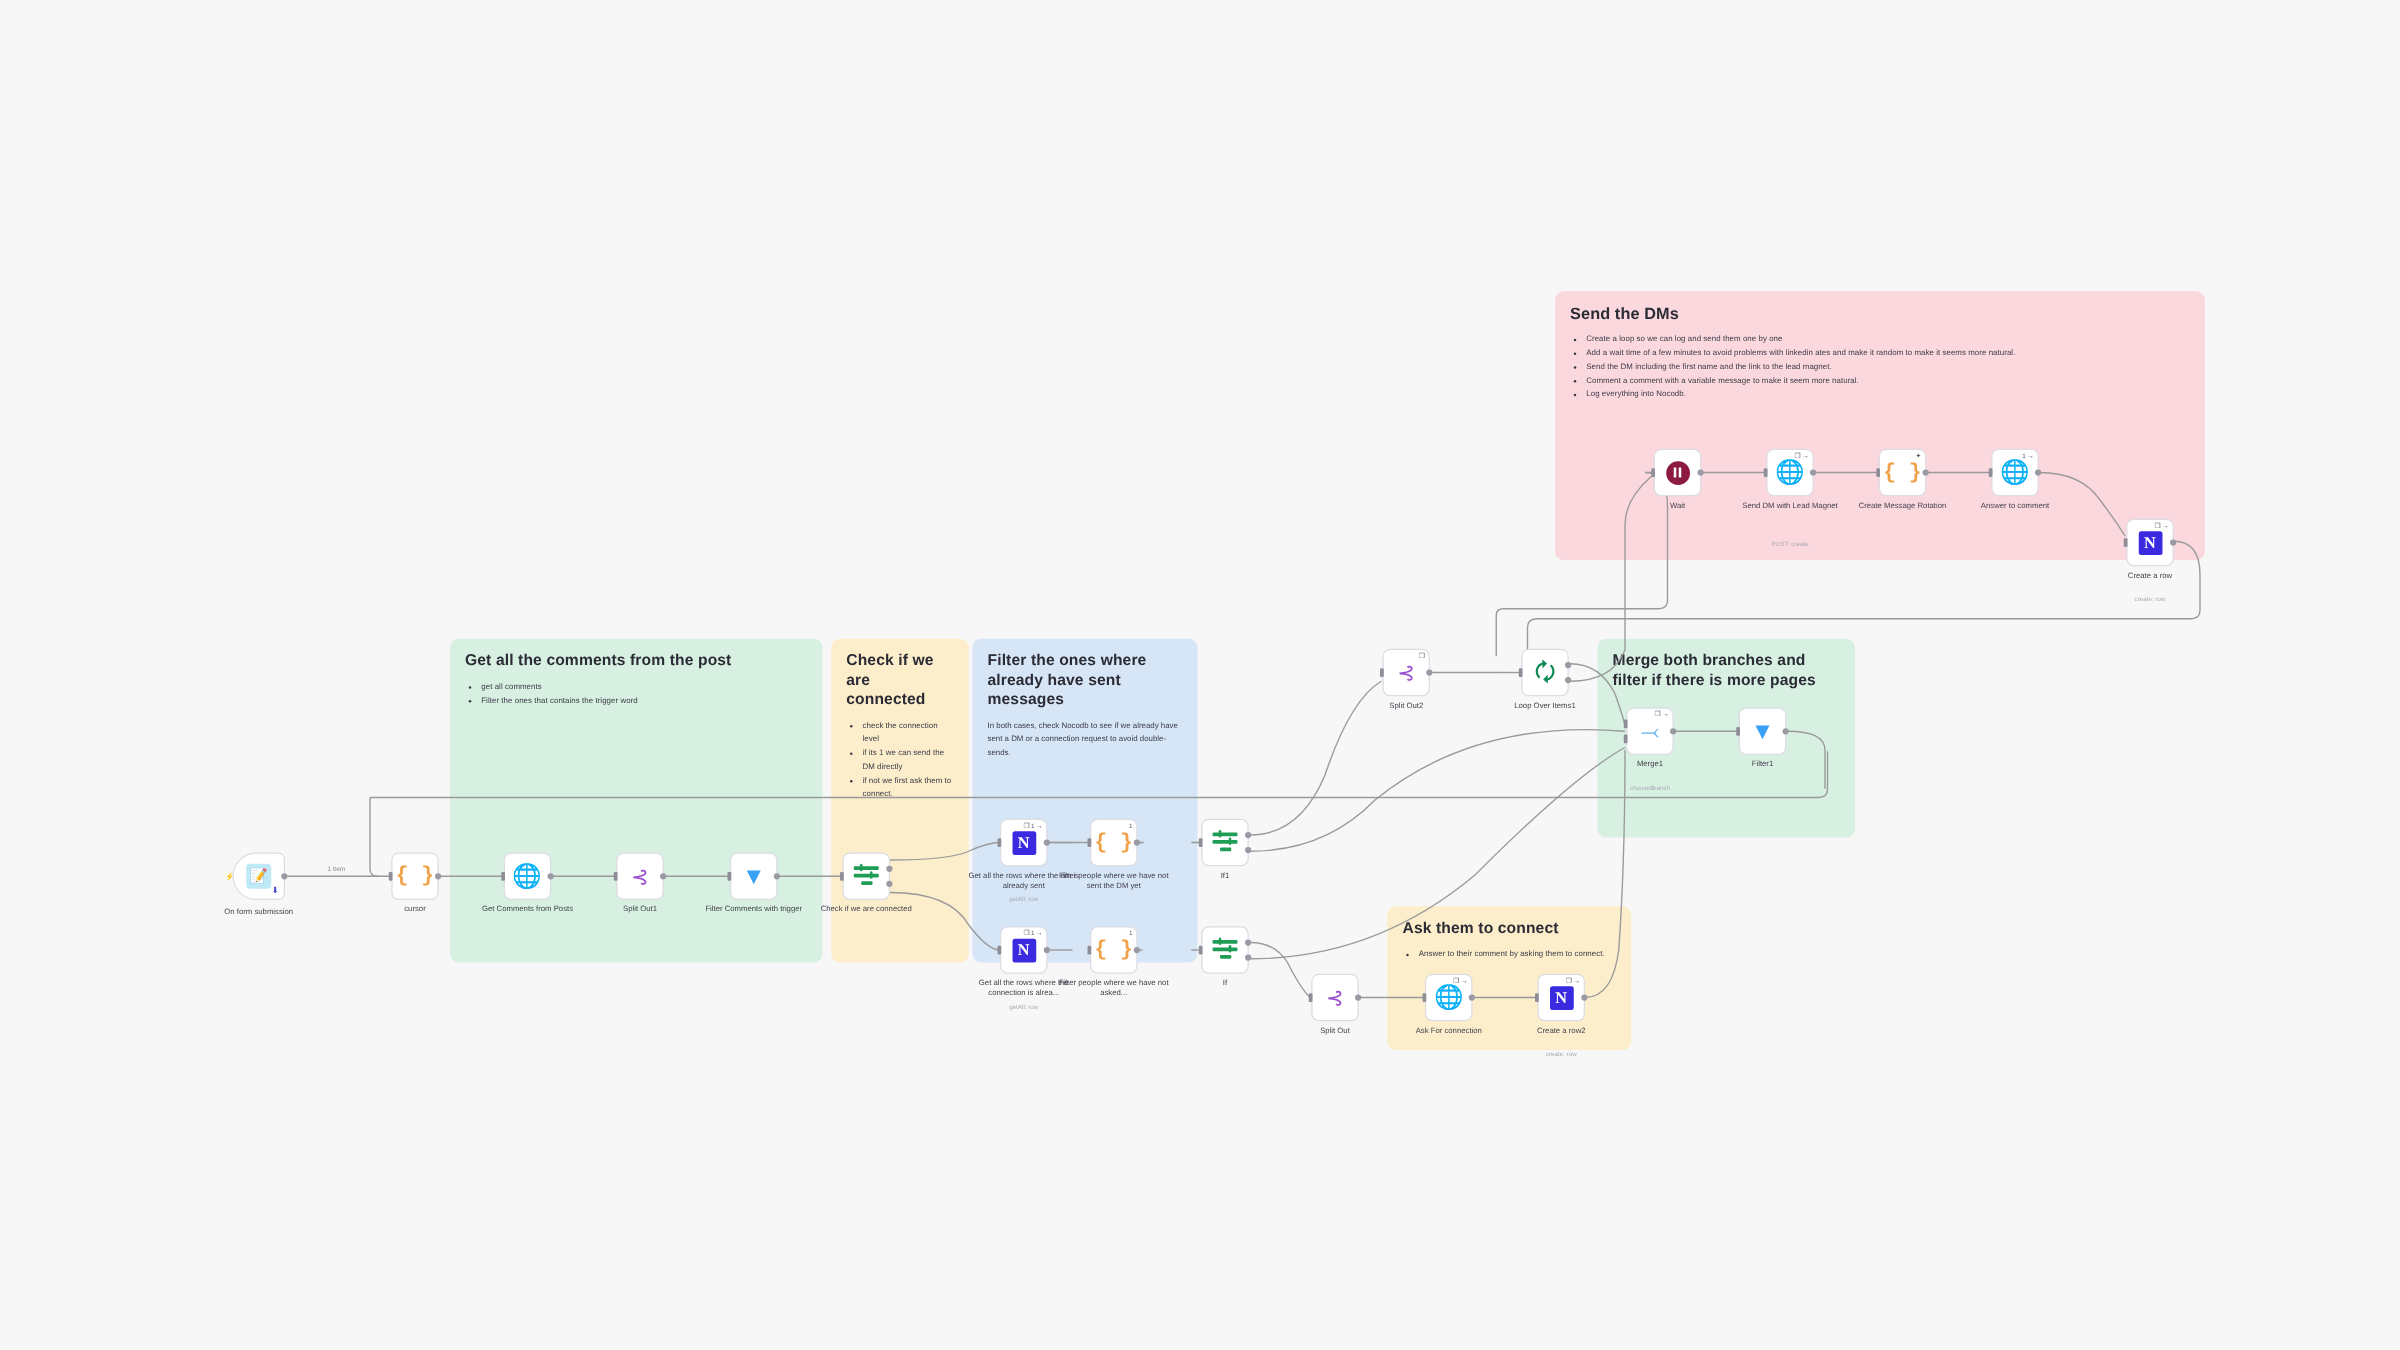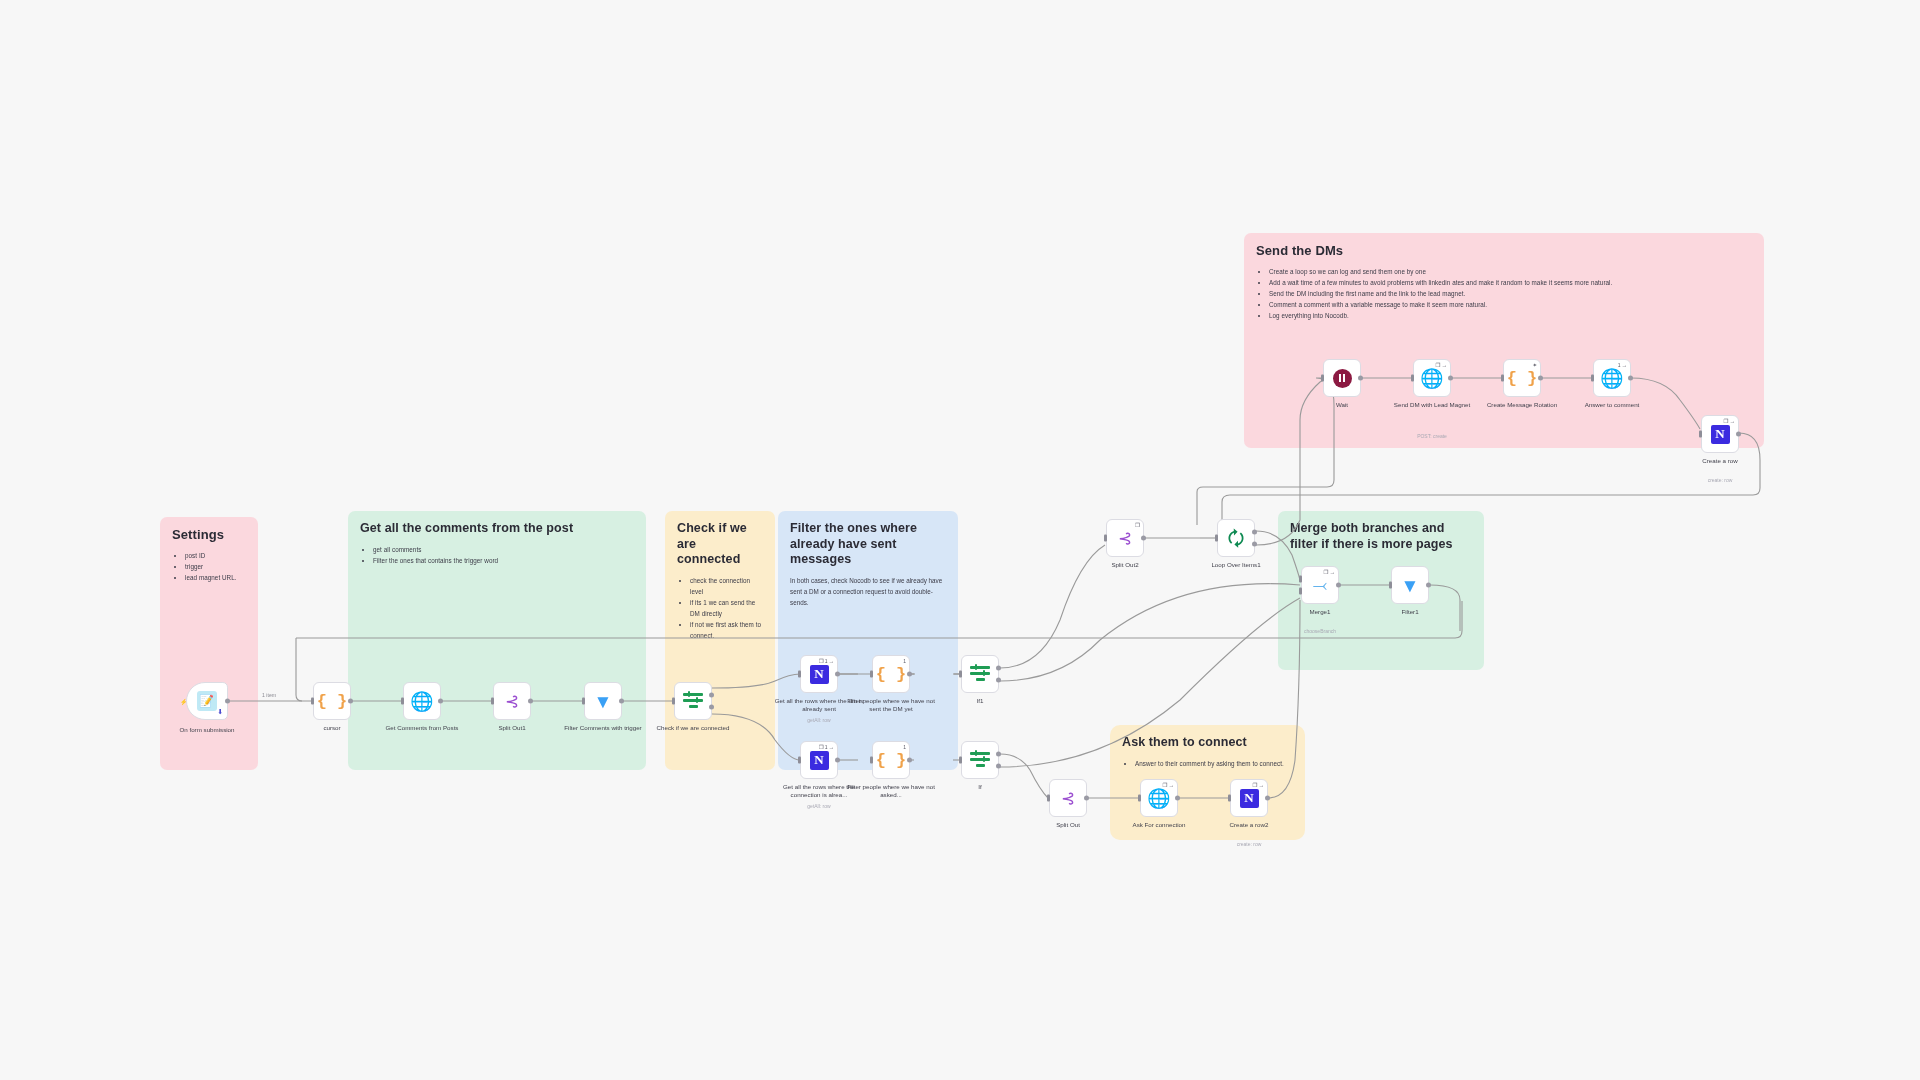--- a/index.html
+++ b/index.html
@@ -88,31 +88,23 @@
   .ico-sw span.c{top:12px;width:9px;left:5.5px;}
   .ico-sw em{position:absolute;background:#1f9d55;width:2px;border-radius:1px;}
   .ico-sw em.e1{left:5px;top:-1.5px;height:6px;}
   .ico-sw em.e2{left:12.5px;top:4.5px;height:6px;}
 </style>
 </head>
 <body>
 
 <div id="canvas">
 
-  <div class="sticky st-pink" style="left:160px;top:517px;width:98px;height:253px;">
-    <h3>Settings</h3>
-    <ul>
-      <li>post ID</li>
-      <li>trigger</li>
-      <li>lead magnet URL.</li>
-    </ul>
-  </div>
-
-
-  <div class="sticky st-green" style="left:348px;top:511px;width:298px;height:259px;">
+
+
+  <div class="sticky st-green" style="left:360px;top:511px;width:298px;height:259px;">
     <h3>Get all the comments from the post</h3>
     <ul>
       <li>get all comments</li>
       <li>Filter the ones that contains the trigger word</li>
     </ul>
   </div>
 
   <div class="sticky st-yellow" style="left:665px;top:511px;width:110px;height:259px;">
     <h3>Check if we are connected</h3>
     <ul>
@@ -135,21 +127,21 @@
       <li>Send the DM including the first name and the link to the lead magnet.</li>
       <li>Comment a comment with a variable message to make it seem more natural.</li>
       <li>Log everything into Nocodb.</li>
     </ul>
   </div>
 
   <div class="sticky st-green" style="left:1278px;top:511px;width:206px;height:159px;">
     <h3>Merge both branches and filter if there is more pages</h3>
   </div>
 
-  <div class="sticky st-yellow" style="left:1110px;top:725px;width:195px;height:115px;border-radius:10px;">
+  <div class="sticky st-yellow" style="left:1110px;top:725px;width:195px;height:115px;">
     <h3>Ask them to connect</h3>
     <ul>
       <li>Answer to their comment by asking them to connect.</li>
     </ul>
   </div>
 
   <svg id="edges">
 
     <path class="edge" d="M226,701 L326,701"></path>
     <path class="edge" d="M296,638 L296,695 Q296,701 302,701"></path>

